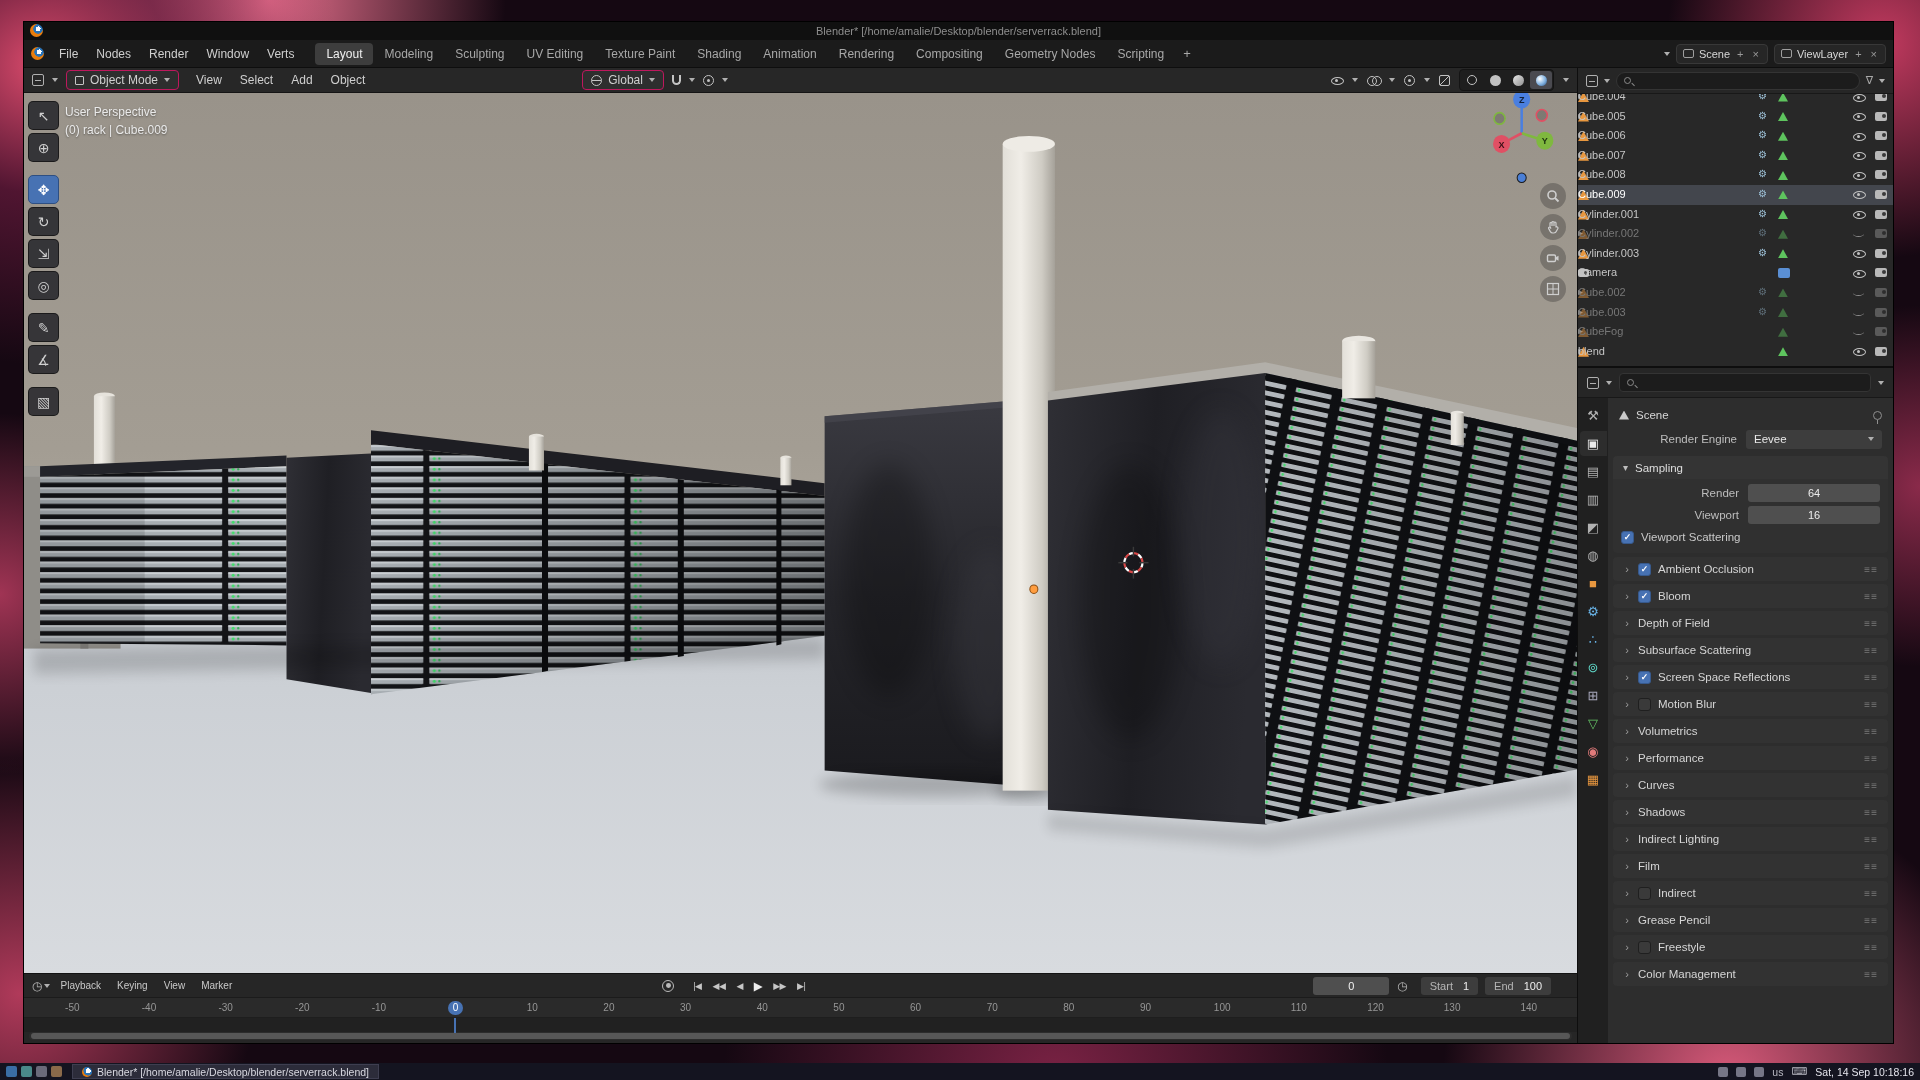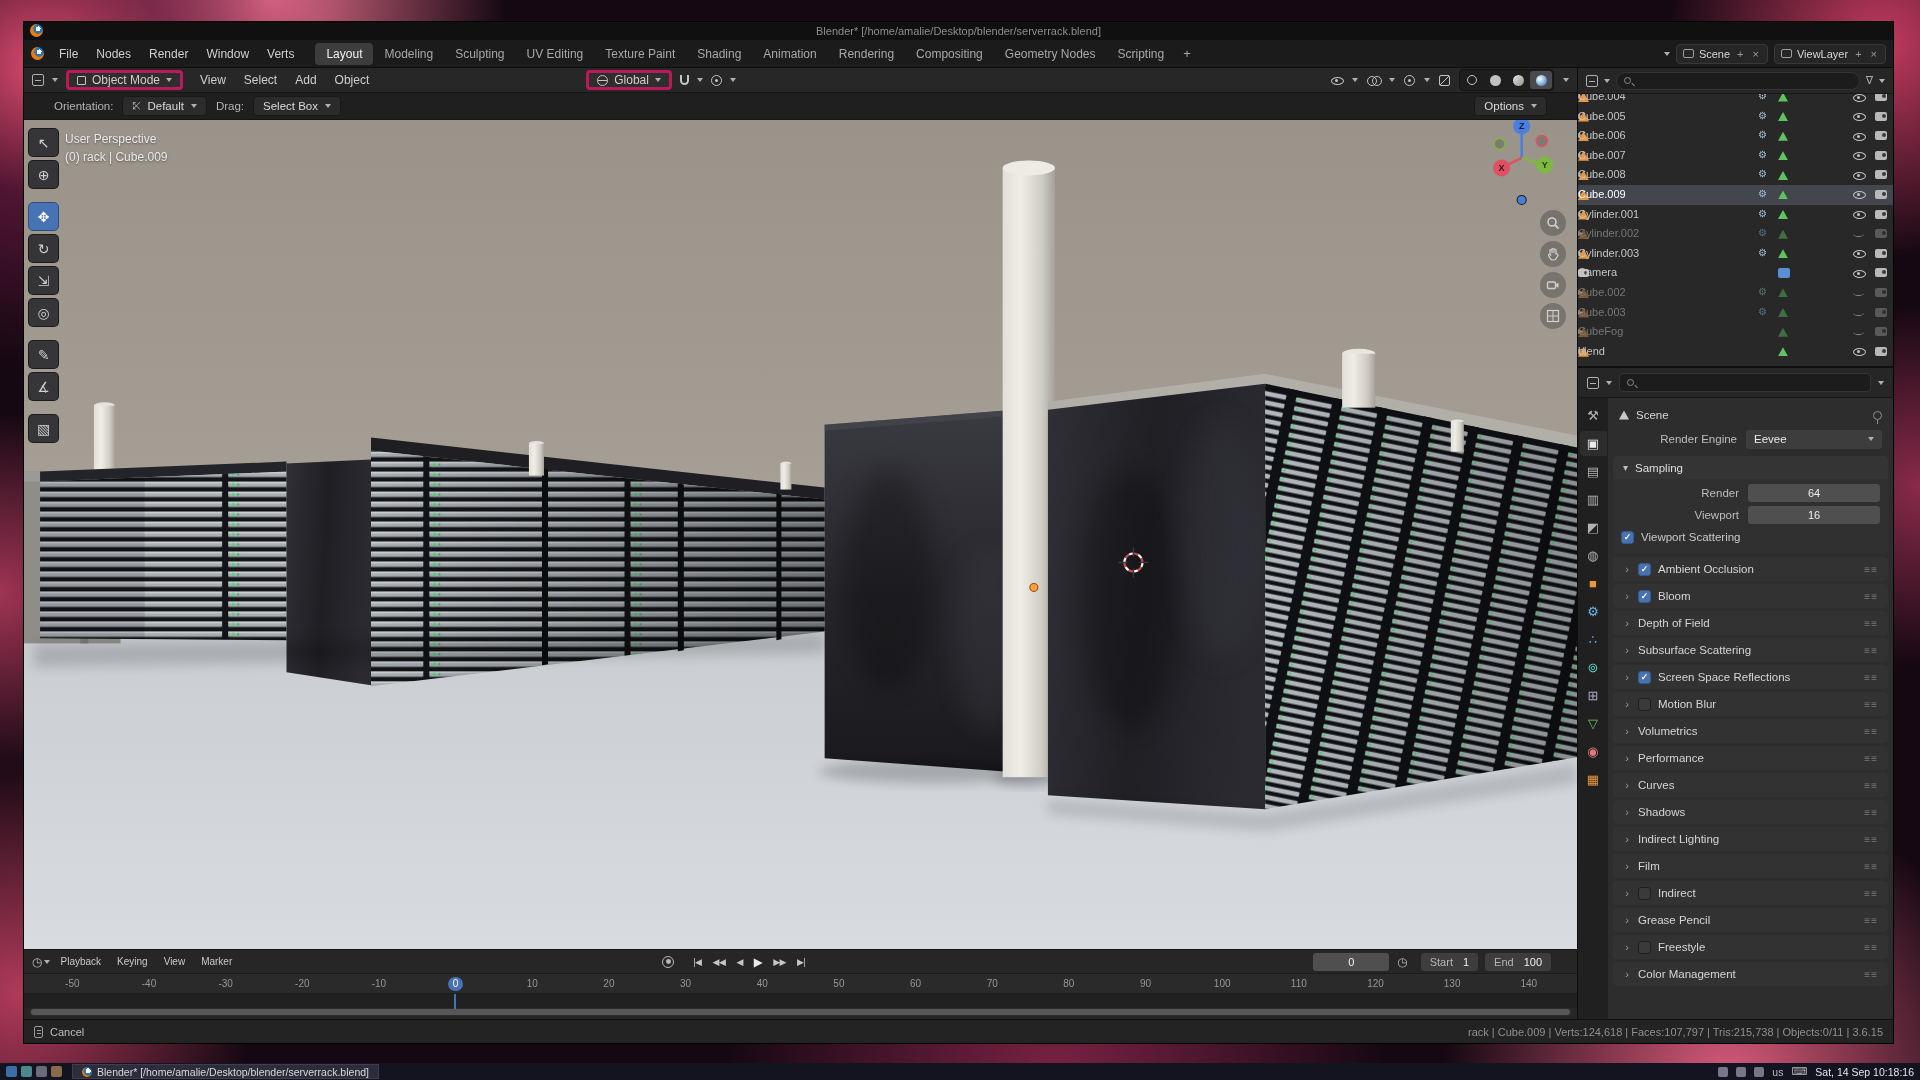--- a/index.html
+++ b/index.html
@@ -32,21 +32,21 @@
 .field-pill{display:flex;align-items:center;height:20px;background:#262626;border:1px solid #383838;border-radius:4px;padding:0 6px;gap:5px;color:#d6d6d6;font-size:11px}
 .sq-ico{width:11px;height:9px;border:1.2px solid #9f9f9f;border-radius:2px;display:inline-block}
 .mini-btn{color:#9a9a9a;font-size:11px;background:none;border:none;font-family:inherit;padding:0 2px}
 .caret{width:0;height:0;border-left:3.5px solid transparent;border-right:3.5px solid transparent;border-top:4.5px solid #b0b0b0;display:inline-block}
 
 .main{flex:1;display:flex;min-height:0}
 .leftcol{width:1553px;display:flex;flex-direction:column;min-width:0}
 .toolheader{height:25px;background:#272727;border-bottom:1px solid #151515;display:flex;align-items:center;padding:0 8px;gap:8px;font-size:12px;color:#cfcfcf;flex:0 0 auto}
 .ed-ico{width:12px;height:12px;border:1.2px solid #b0b0b0;border-radius:2px;position:relative;display:inline-block}
 .ed-ico::after{content:"";position:absolute;left:2px;right:2px;top:5px;border-top:1.2px solid #b0b0b0}
-.tool-pill{display:flex;align-items:center;gap:6px;background:#2e2e2e;border:3px solid #be185d;border-radius:4px;height:20px;padding:0 8px}
+.tool-pill{display:flex;align-items:center;gap:6px;background:#2e2e2e;border:1px solid #be185d;border-radius:4px;height:20px;padding:0 8px}
 .cube-ico{width:9px;height:9px;border:1.2px solid #c4c4c4;border-radius:1px;display:inline-block}
 .vh-menus{display:flex}
 .orient-group{display:flex;align-items:center;gap:8px;margin-left:200px}
 .globe{width:11px;height:11px;border:1.2px solid #c4c4c4;border-radius:50%;position:relative;display:inline-block}
 .globe::after{content:"";position:absolute;left:0;right:0;top:4px;border-top:1.1px solid #c4c4c4}
 .magnet{width:9px;height:10px;border:2.4px solid #c4c4c4;border-top:none;border-radius:0 0 5px 5px;display:inline-block}
 .propcirc{width:11px;height:11px;border:1.2px solid #c4c4c4;border-radius:50%;position:relative;display:inline-block}
 .propcirc::after{content:"";position:absolute;left:3.2px;top:3.2px;width:3px;height:3px;border-radius:50%;background:#c4c4c4}
 .hdr-right{margin-left:auto;display:flex;align-items:center;gap:9px}
 .eye{width:13px;height:13px;position:relative;display:inline-block}
@@ -283,37 +283,20 @@
                   <span class="c-mat"></span>
                 </button>
               <button class="shade-btn active">
                   <span class="c-rend"></span>
                 </button>
             </div>
             <span class="caret"></span>
           </div>
         </div>
 
-        <div class="optionsrow">
-          <span>Orientation:</span>
-          <div class="opt-dd">
-            <span class="axis-ico">⤪</span>
-            <span>Default</span>
-            <span class="caret"></span>
-          </div>
-          <span>Drag:</span>
-          <div class="opt-dd">
-            <span>Select Box</span>
-            <span class="caret"></span>
-          </div>
-          <div class="opt-dd" style="margin-left:auto">
-            <span>Options</span>
-            <span class="caret"></span>
-          </div>
-        </div>
 
         <div class="vp">
           <svg class="scene" viewBox="0 0 1544 830" preserveAspectRatio="none">
             <defs>
               <linearGradient id="sky" x1="0" y1="0" x2="0" y2="1">
                 <stop offset="0" stop-color="#99938a"></stop>
                   <stop offset="0.75" stop-color="#a39d93"></stop>
                   <stop offset="1" stop-color="#aba59b"></stop>
               </linearGradient>
               <linearGradient id="floor" x1="0" y1="0" x2="0" y2="1">
@@ -1033,27 +1016,20 @@
                     <span>Color Management</span>
                     <span class="grip">≡≡</span>
                   </div>
                 </div>
             </div>
           </div>
         </div>
       </div>
     </div>
 
-    <div class="statusbar">
-      <div class="status-left">
-        <span class="job-ico"></span>
-        <span>Cancel</span>
-      </div>
-      <div class="status-right">rack | Cube.009 | Verts:124,618 | Faces:107,797 | Tris:215,738 | Objects:0/11 | 3.6.15</div>
-    </div>
   </div>
 
   <div class="taskbar">
     <span class="tb-ico" style="background:#3a6ea5"></span>
     <span class="tb-ico" style="background:#4a8a8a"></span>
     <span class="tb-ico" style="background:#6a6a7a"></span>
     <span class="tb-ico" style="background:#8a6a4a"></span>
     <div class="tb-win">
       <span class="blogo"></span>
       <span>Blender* [/home/amalie/Desktop/blender/serverrack.blend]</span>

